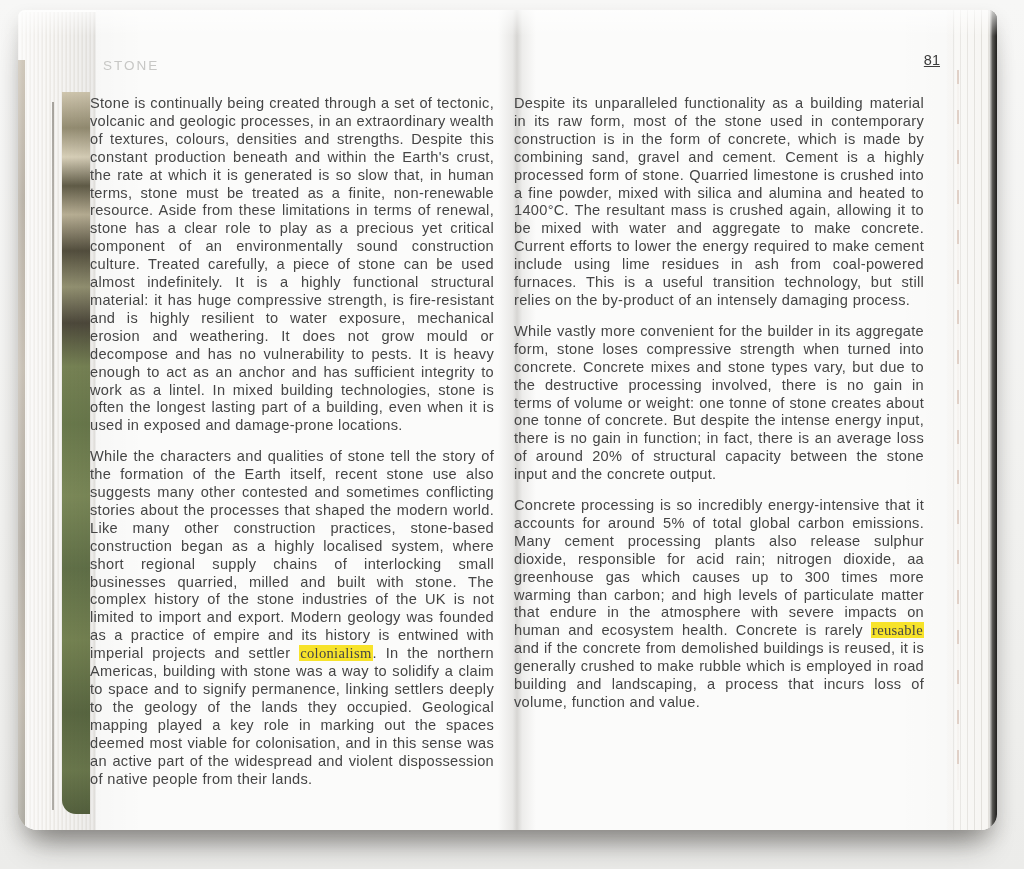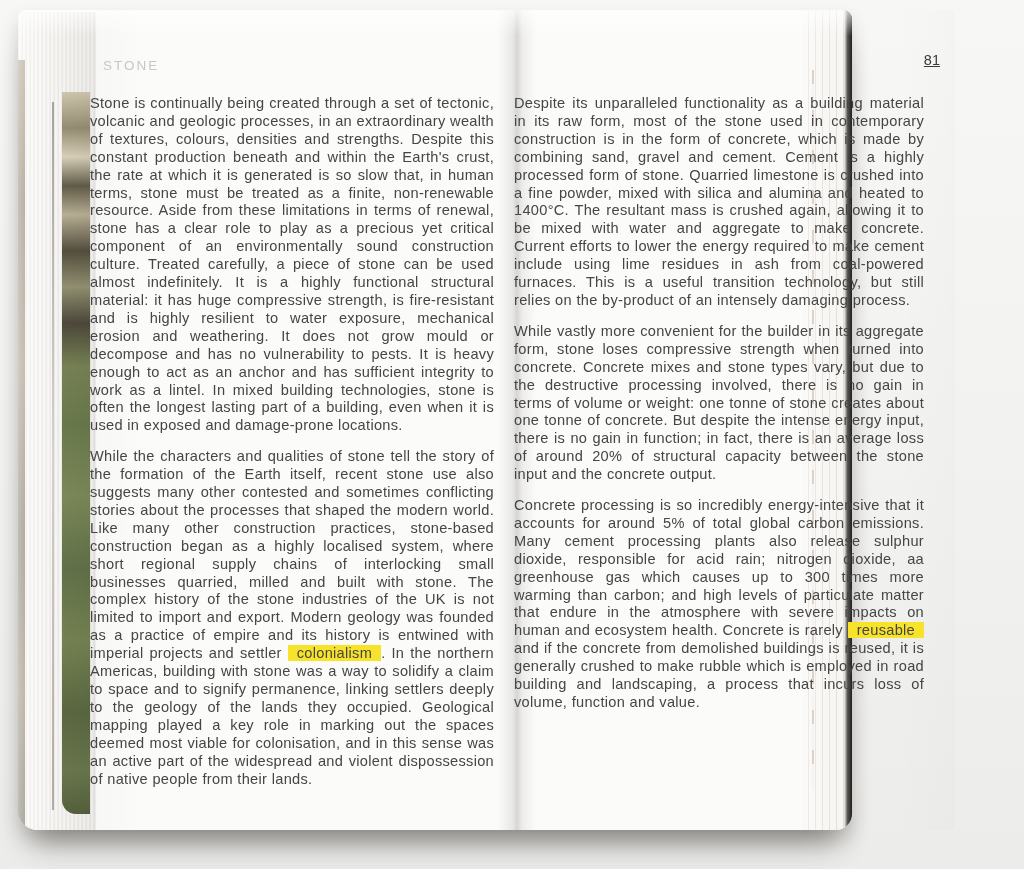--- a/index.html
+++ b/index.html
@@ -4,21 +4,21 @@
 <style>
   html, body { margin: 0; padding: 0; }
   body {
     width: 1024px; height: 869px;
     background: linear-gradient(180deg, #f7f7f6 0%, #f1f1ef 60%, #ececea 100%);
     font-family: "Liberation Sans", "DejaVu Sans", sans-serif;
     overflow: hidden; position: relative;
   }
 
   .book {
-    position: absolute; left: 18px; top: 10px; width: 834px; height: 820px;
+    position: absolute; left: 18px; top: 10px; width: 979px; height: 820px;
     background: #fbfbfa;
     border-radius: 7px 9px 16px 20px;
     box-shadow: 0 26px 30px -14px rgba(40,38,34,0.45), 0 10px 18px rgba(60,58,52,0.18);
   }
 
   
   .edge-left {
     position: absolute; left: 0; top: 2px; bottom: 0; width: 78px;
     border-radius: 7px 0 0 20px;
     background:
@@ -102,21 +102,21 @@
   }
 
   .text-col {
     position: absolute; top: 85px;
     font-size: 14.6px; line-height: 17.9px; color: #454545;
     text-align: justify; letter-spacing: 0.02em; word-spacing: 0.01em;
   }
   .text-col-left  { left: 72px;  width: 404px; }
   .text-col-right { left: 496px; width: 410px; }
   .text-col p { margin: 0 0 13px 0; }
-  .highlight { padding: 0 9px; }
+  .highlight { padding: 0 1px; font-family: Liberation Serif, serif; }
 </style>
 </head>
 <body>
 
 <div class="book">
 
   <div class="edge-left">
     <div class="strip-brown"></div>
     <div class="strip-dark-thin"></div>
     <div class="strip-photo"></div>

